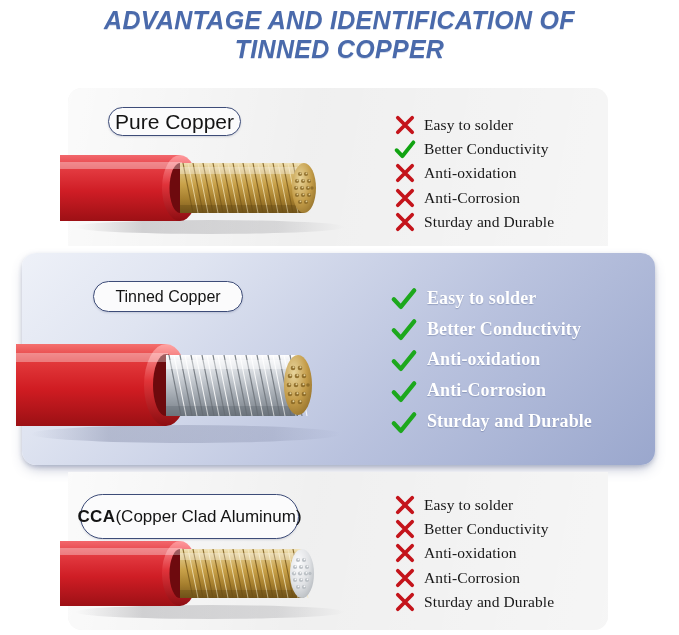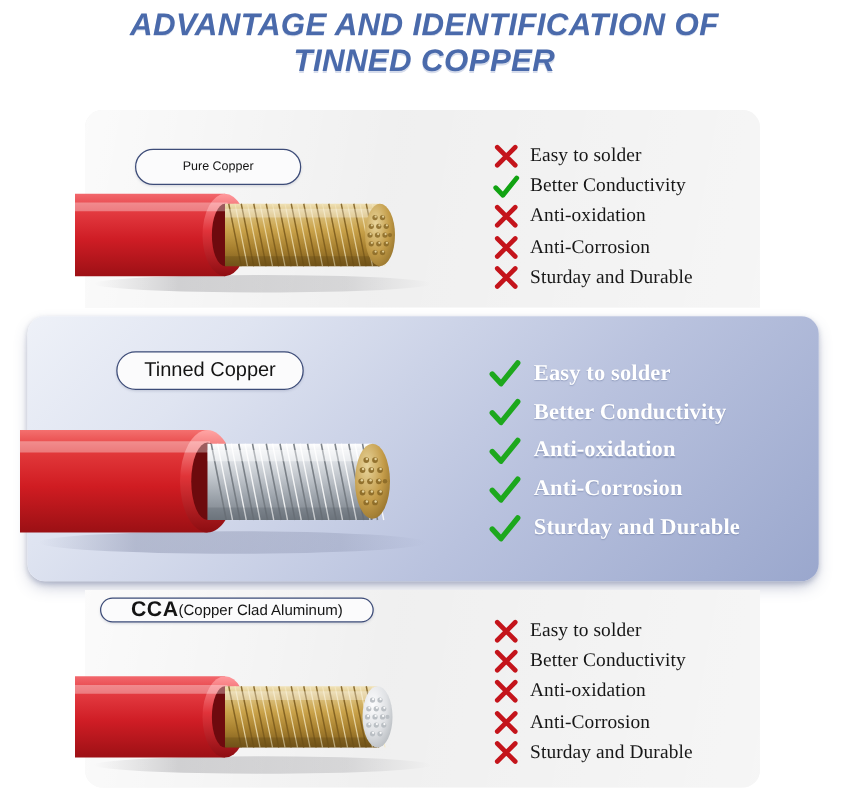--- a/index.html
+++ b/index.html
@@ -57,25 +57,25 @@
     position:absolute;
     display:flex; align-items:center; justify-content:center;
     background:#fbfbfc;
     border:1.6px solid #3d4c78;
     border-radius:999px;
     color:#141414;
     white-space:nowrap;
     box-shadow:0 1px 2px rgba(60,70,110,.18);
     z-index:6;
   }
-  #pill-pure  { left:108px; top:107px; width:133px; height:29px; font-size:10px;margin-top:12px; }
+  #pill-pure  { left:108px; top:107px; width:133px; height:29px; font-size:21px; }
   #pill-tinned{ left:93px;  top:281px; width:150px; height:31px; font-size:16px; }
-  #pill-cca   { left:80px;  top:478px; width:219px; height:20px; }
+  #pill-cca   { left:80px;  top:494px; width:219px; height:45px; }
   #pill-cca .cca-abbr { font-size:17px; font-weight:bold; letter-spacing:.4px; }
-  #pill-cca .cca-full { font-size:12px; }
+  #pill-cca .cca-full { font-size:17px; }
 
   
   .wire { position:absolute; z-index:4; }
   #wire-pure   { left:60px;  top:143px; width:290px; height:95px; }
   #wire-tinned { left:16px;  top:330px; width:330px; height:118px; }
   #wire-cca    { left:60px;  top:530px; width:290px; height:92px; }
   .wire svg { display:block; width:100%; height:100%; }
 
   
   .flist { position:absolute; z-index:6; }

